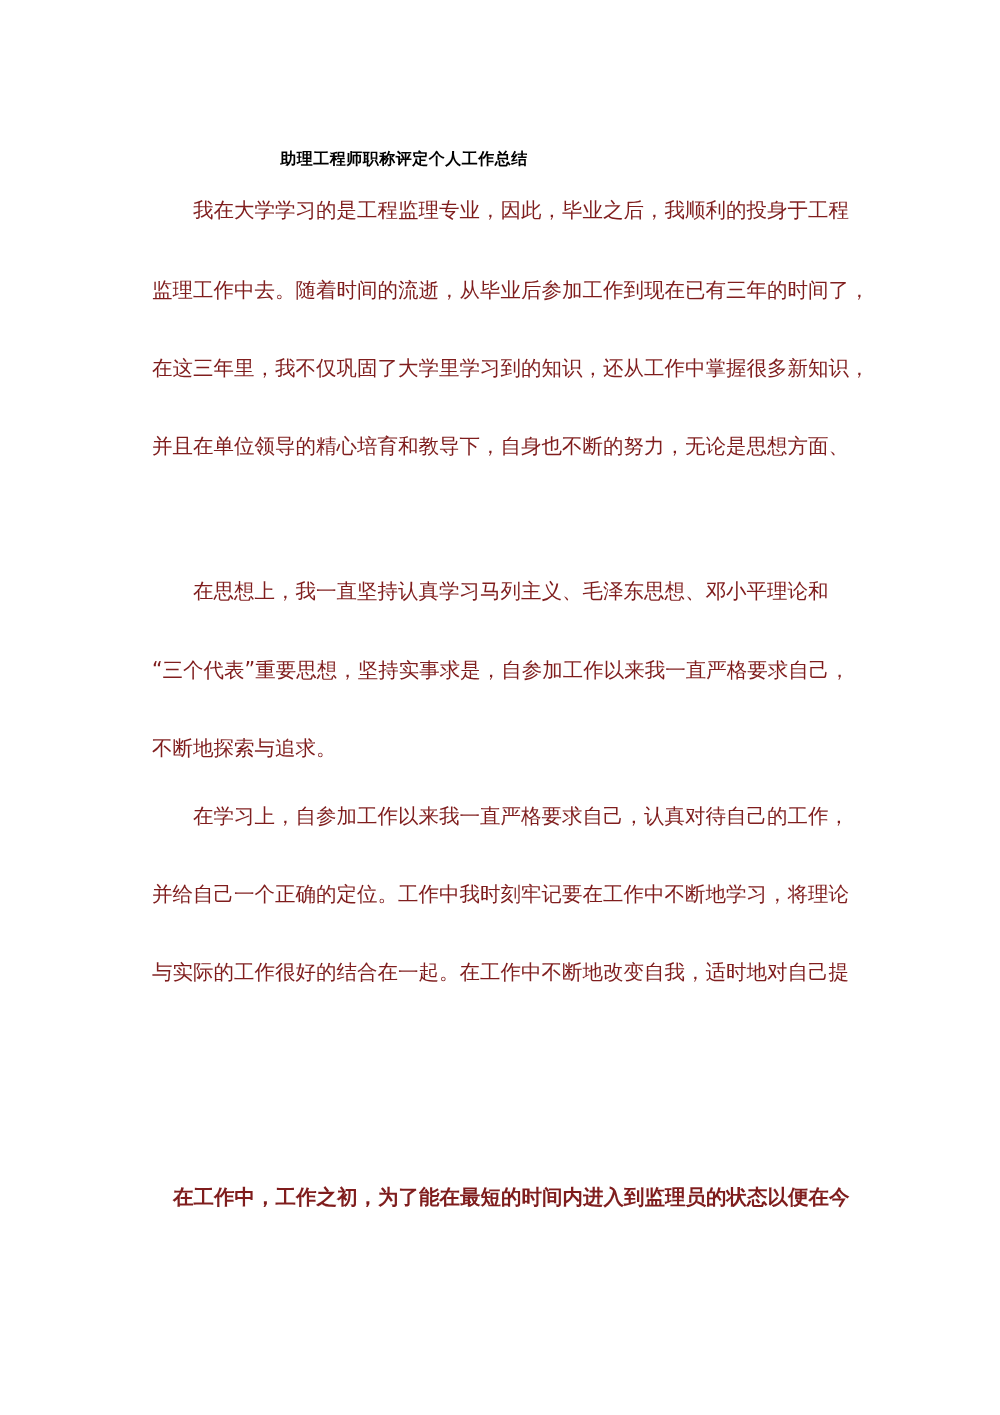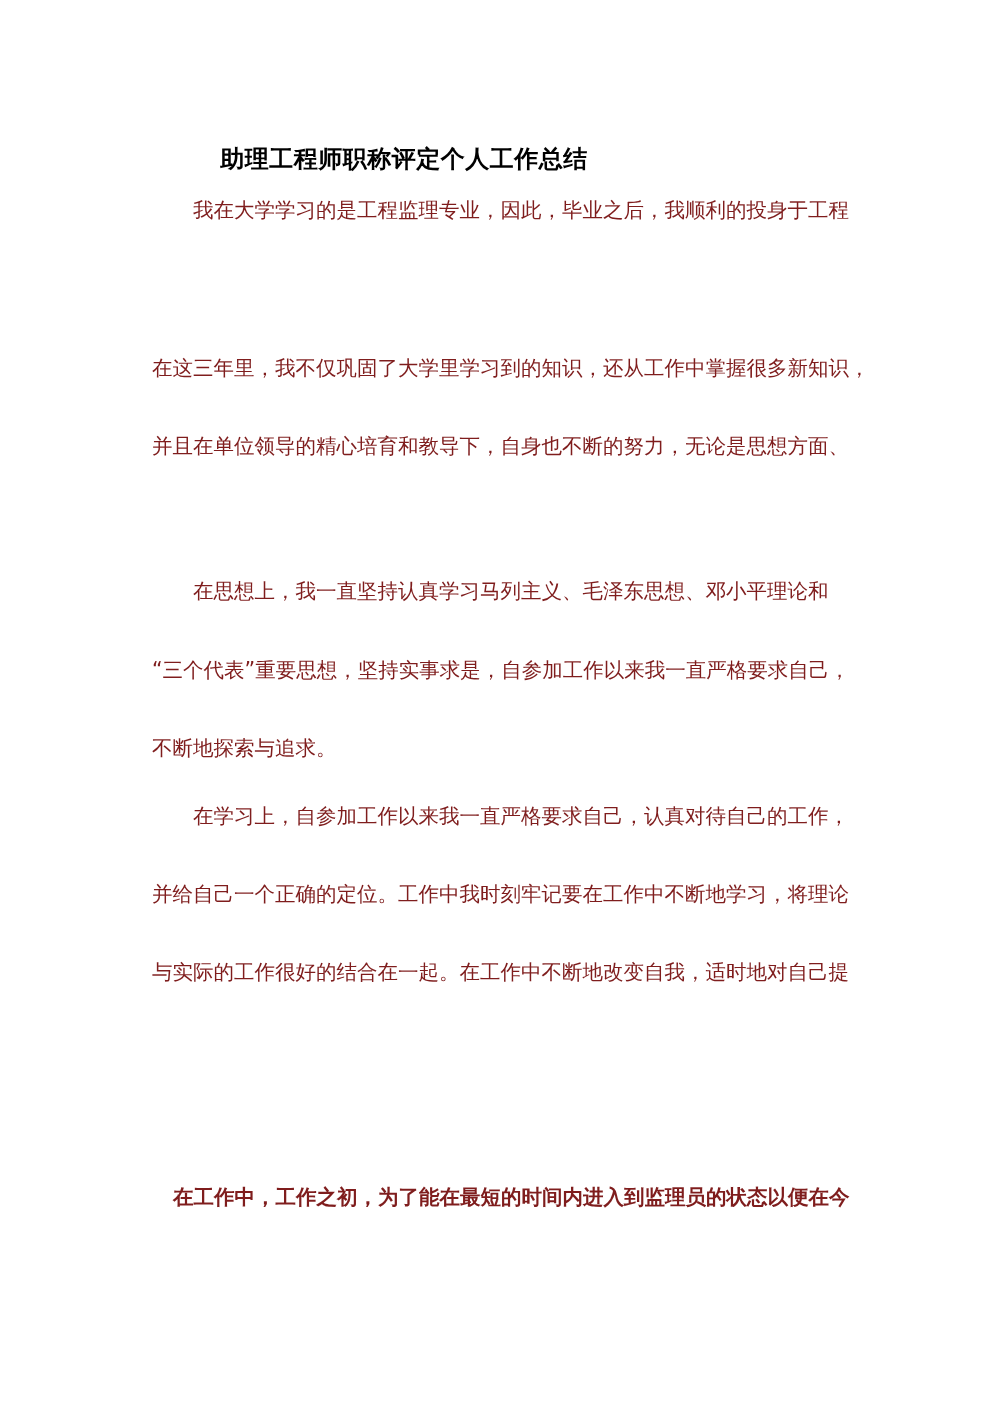--- a/index.html
+++ b/index.html
@@ -21,21 +21,21 @@
       width: 1000px;
       height: 1415px;
       background: #ffffff;
     }
     .doc-title {
       position: absolute;
       top: 143px;
       left: 0;
       width: 808px;
       text-align: center;
-      font-size: 24px;
+      font-size: 16px;
       font-weight: bold;
       line-height: 32px;
       color: #000000;
       letter-spacing: 0.5px;
     }
     .line {
       position: absolute;
       left: 152px;
       font-size: 20.5px;
       line-height: 28px;
@@ -45,20 +45,21 @@
     .indent2 { left: 193px; }
     .indent1 { left: 173px; font-weight: bold; }
   </style>
 </head>
 <body>
 
 <div class="page">
   <div class="doc-title">助理工程师职称评定个人工作总结</div>
 
   <div class="line indent2" style="top:196px">我在大学学习的是工程监理专业，因此，毕业之后，我顺利的投身于工程</div>
+  <div class="line" style="top:276px">监理工作中去。随着时间的流逝，从毕业后参加工作到现在已有三年的时间了，</div>
   <div class="line" style="top:354px">在这三年里，我不仅巩固了大学里学习到的知识，还从工作中掌握很多新知识，</div>
   <div class="line" style="top:432px">并且在单位领导的精心培育和教导下，自身也不断的努力，无论是思想方面、</div>
 
   <div class="line indent2" style="top:577px">在思想上，我一直坚持认真学习马列主义、毛泽东思想、邓小平理论和</div>
   <div class="line" style="top:656px">“三个代表”重要思想，坚持实事求是，自参加工作以来我一直严格要求自己，</div>
   <div class="line" style="top:734px">不断地探索与追求。</div>
 
   <div class="line indent2" style="top:802px">在学习上，自参加工作以来我一直严格要求自己，认真对待自己的工作，</div>
   <div class="line" style="top:880px">并给自己一个正确的定位。工作中我时刻牢记要在工作中不断地学习，将理论</div>
   <div class="line" style="top:958px">与实际的工作很好的结合在一起。在工作中不断地改变自我，适时地对自己提</div>

